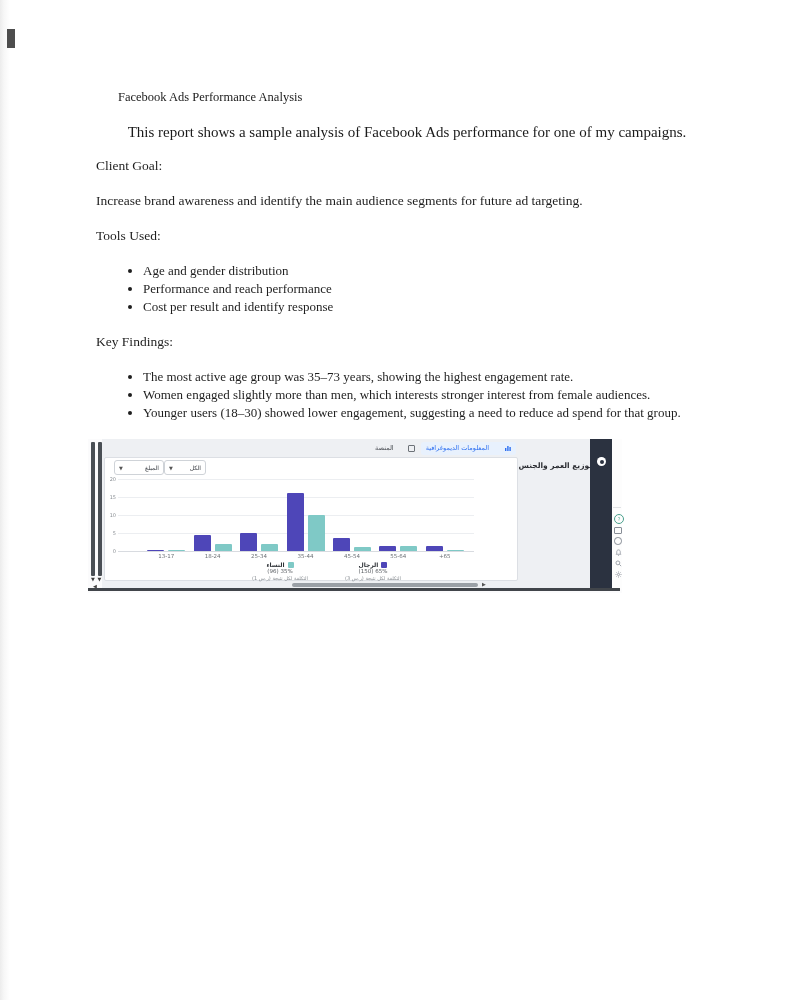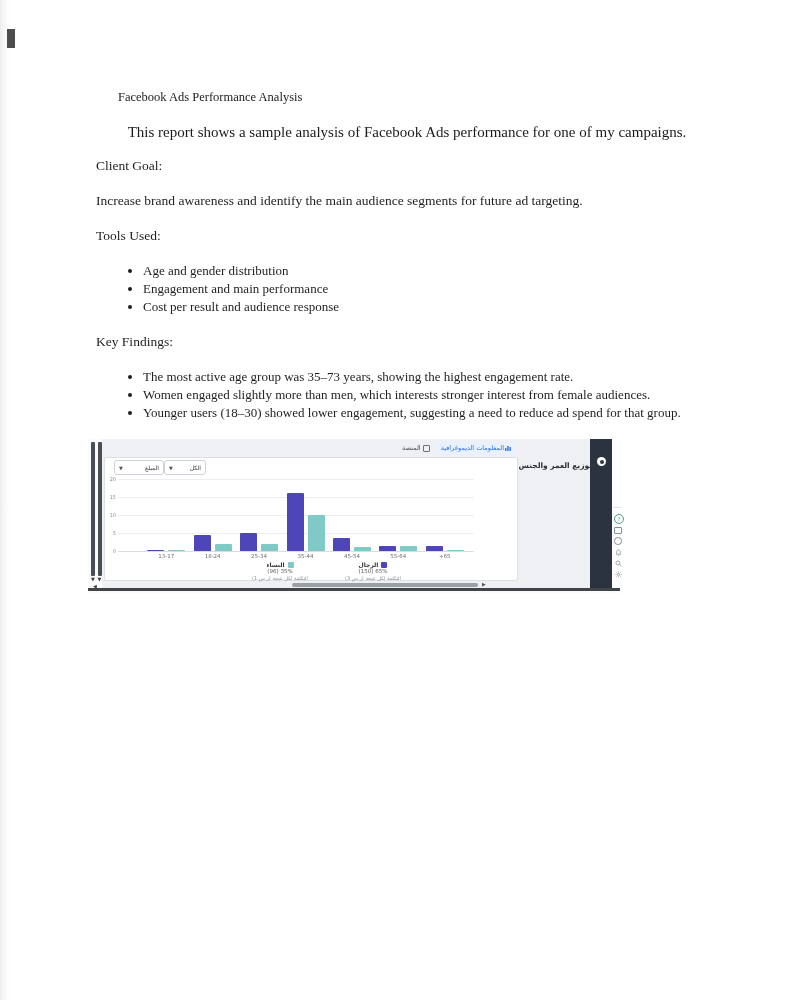--- a/index.html
+++ b/index.html
@@ -23,22 +23,22 @@
 
   
   #shot{
     position:relative;width:534px;height:154px;margin:15px 0 0 -8px;
     background:#fbfbfc;font-family:"DejaVu Sans",sans-serif;
   }
   .vbar{position:absolute;top:3px;width:4px;height:134px;background:#4a4f55;border-radius:1px;}
   .varrow{position:absolute;top:138px;font-size:5px;color:#3c3c3c;line-height:5px;}
   #shot-panel{position:absolute;left:14px;top:0;width:488px;height:150px;background:#eef0f3;}
   #shot-header{position:absolute;top:2px;right:106px;height:14px;display:flex;align-items:center;gap:6px;direction:rtl;}
-  #demo-btn{display:flex;align-items:center;gap:1px;background:#e8f1fd;color:#2d6ff0;border:none;border-radius:3px;font-size:6.5px;padding:2px 5px;height:13px;font-family:"DejaVu Sans",sans-serif;}
-  #platform{display:flex;align-items:center;gap:2px;font-size:6.5px;color:#4a4e54;}
+  #demo-btn{display:flex;align-items:center;gap:16px;background:#e8f1fd;color:#2d6ff0;border:none;border-radius:3px;font-size:6.5px;padding:2px 5px;height:13px;font-family:"DejaVu Sans",sans-serif;}
+  #platform{display:flex;align-items:center;gap:14px;font-size:6.5px;color:#4a4e54;}
   .mini-sq{width:5px;height:5px;border:0.8px solid #6d7278;border-radius:1px;display:inline-block;}
   #card{position:absolute;left:16px;top:18px;width:412px;height:122px;background:#ffffff;border:1px solid #dcdfe4;border-radius:2px;}
   #chart-title{position:absolute;top:22px;right:30px;direction:rtl;font-size:7.5px;font-weight:bold;color:#2c2e33;}
   .dd{position:absolute;top:21px;height:13px;background:#fff;border:1px solid #cfd3d8;border-radius:3px;display:flex;align-items:center;justify-content:space-between;direction:rtl;padding:0 4px;font-size:6px;color:#3a3e44;}
   #dd-metric{left:26px;width:40px;}
   #dd-all{left:76px;width:32px;}
   .caret{font-size:5px;color:#555;}
   #grid{position:absolute;left:30px;top:40px;width:356px;height:72px;}
   .gl{position:absolute;left:0;right:0;height:1px;background:#eceef1;}
   .gl0{background:#d8dbe0;}
@@ -77,22 +77,22 @@
     <p class="doc-title">Facebook Ads Performance Analysis</p>
     <p class="intro">This report shows a sample analysis of Facebook Ads performance for one of my campaigns.</p>
 
     <p class="h">Client Goal:</p>
     <p class="p">Increase brand awareness and identify the main audience segments for future ad targeting.</p>
 
     <p class="h">Tools Used:</p>
 
     <ul>
       <li>Age and gender distribution</li>
-      <li>Engagement and main performance</li>
-      <li>Cost per result and audience response</li>
+      <li>Performance and reach performance</li>
+      <li>Cost per result and identify response</li>
     </ul>
 
     <p class="h">Key Findings:</p>
     <ul>
       <li>The most active age group was 35–73 years, showing the highest engagement rate.</li>
       <li>Women engaged slightly more than men, which interests stronger interest from female audiences.</li>
       <li>Younger users (18–30) showed lower engagement, suggesting a need to reduce ad spend for that group.</li>
     </ul>
 
 

